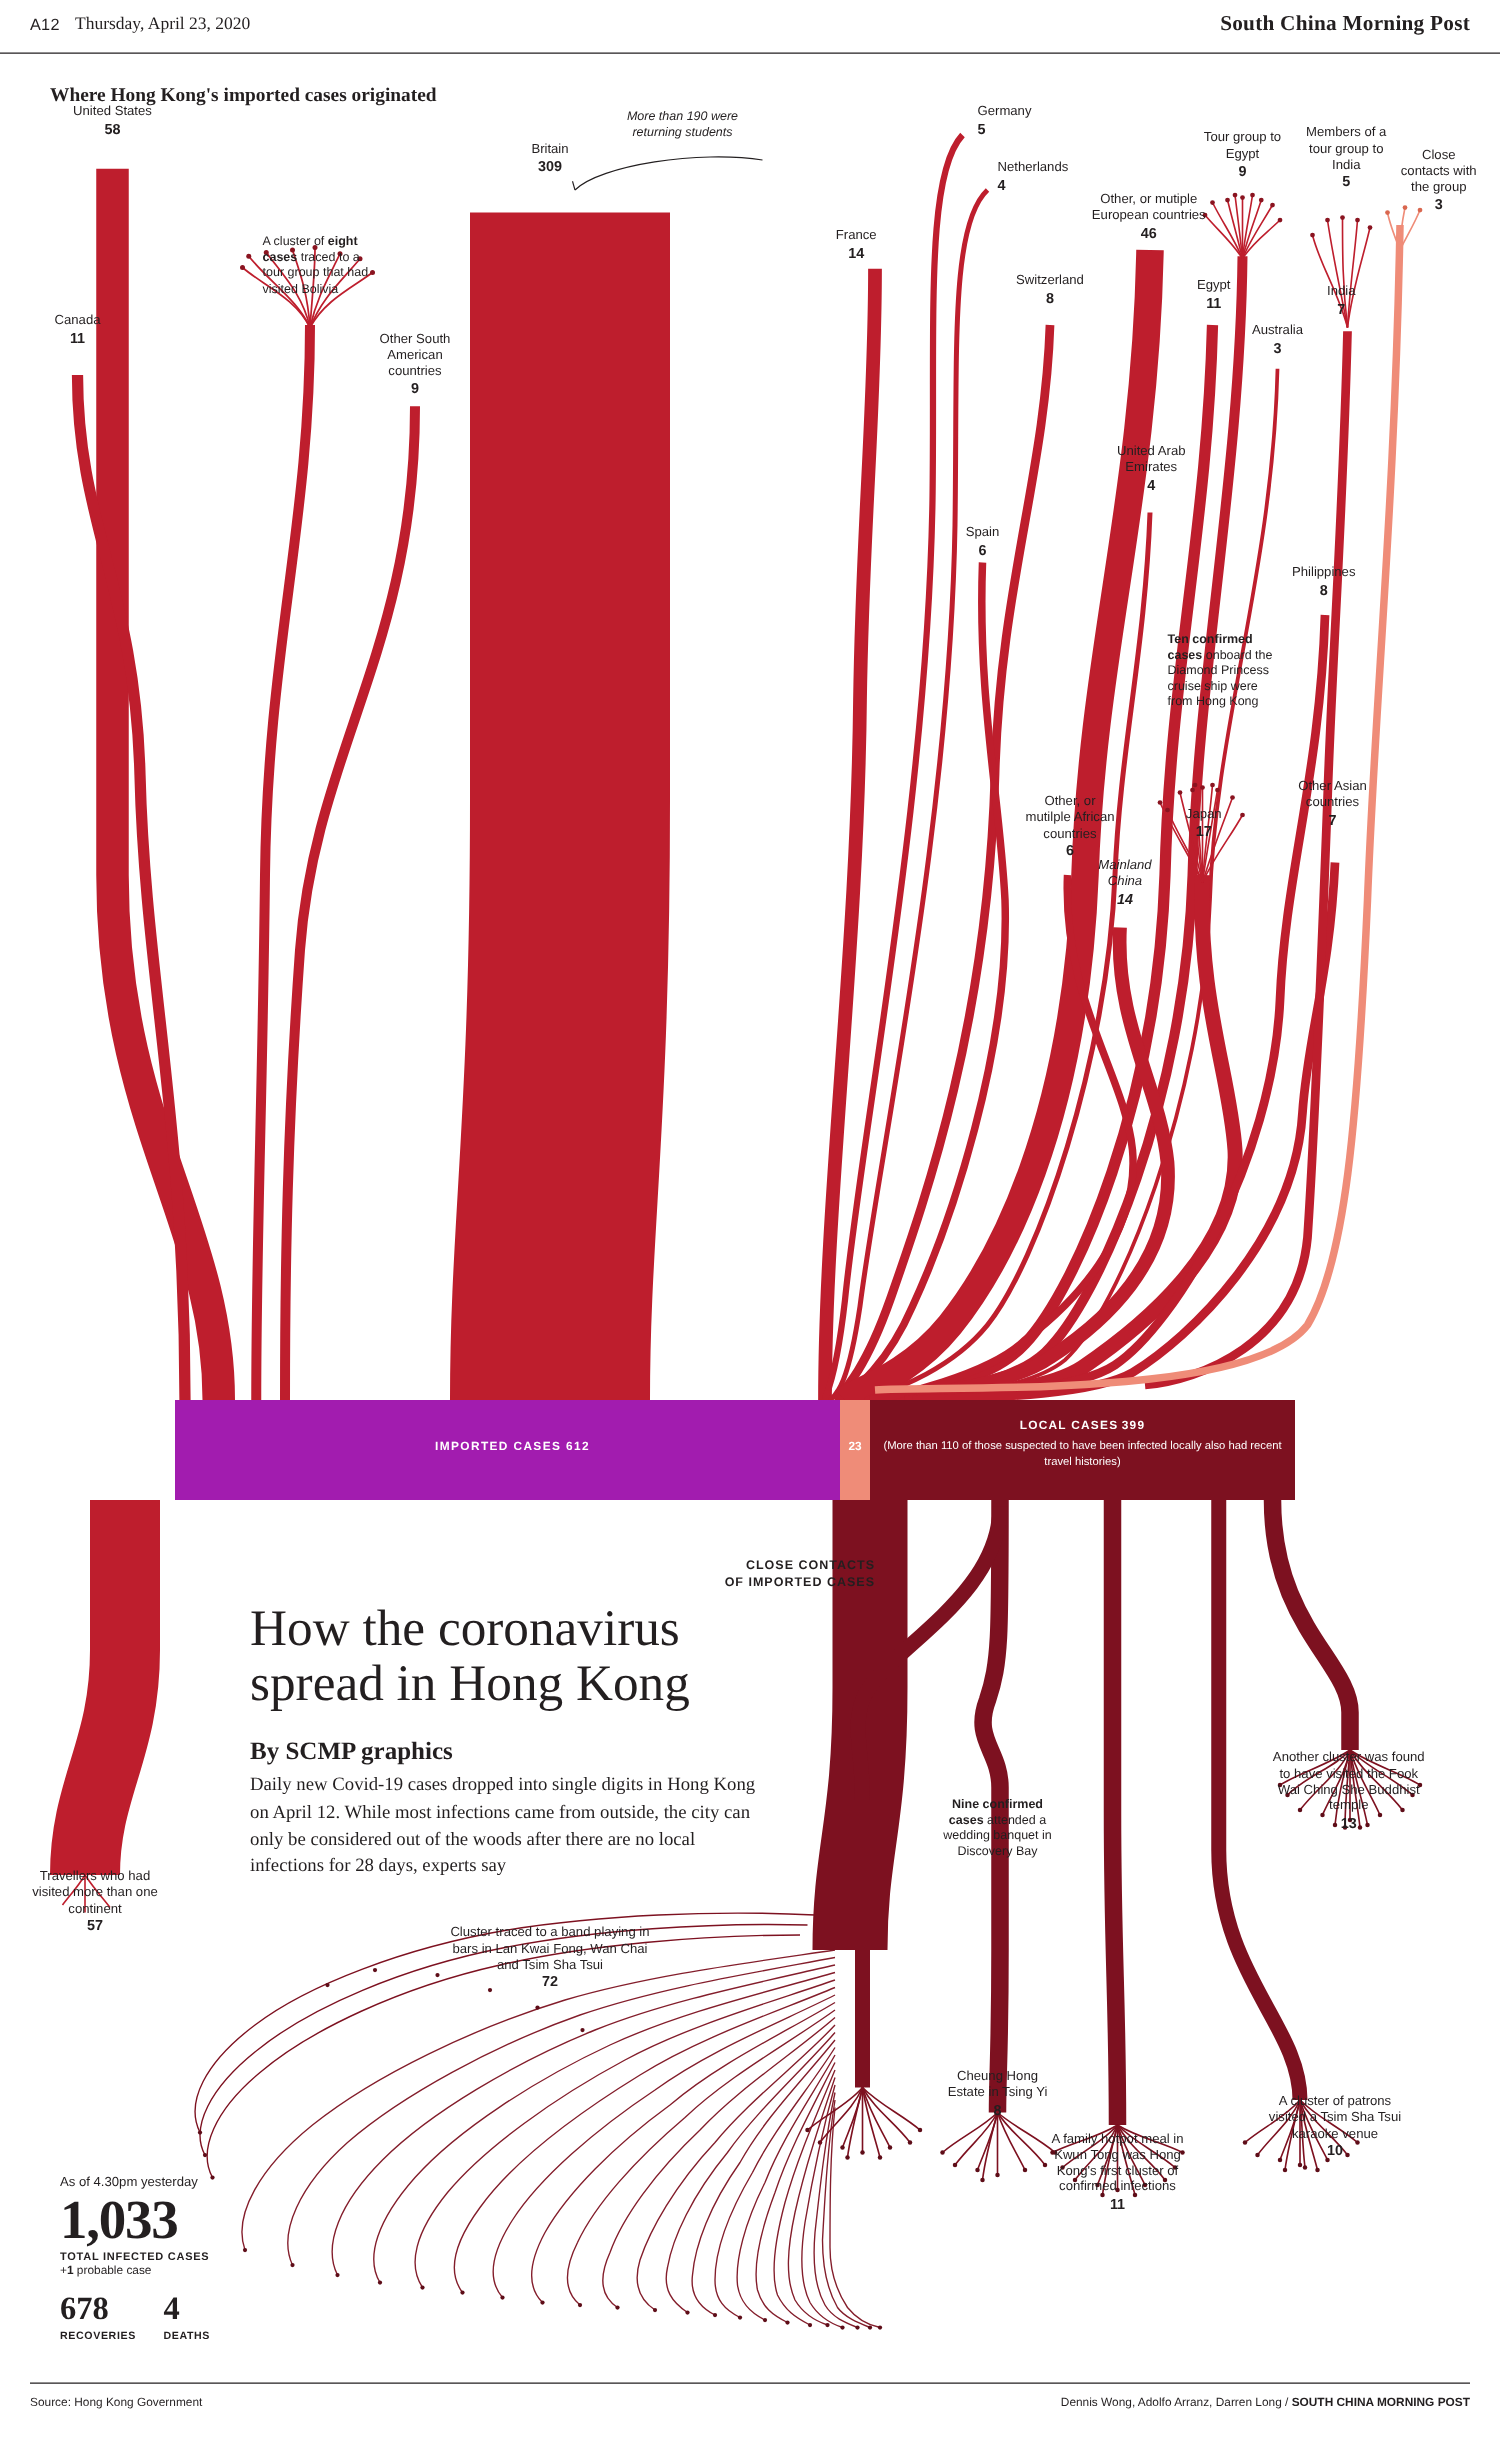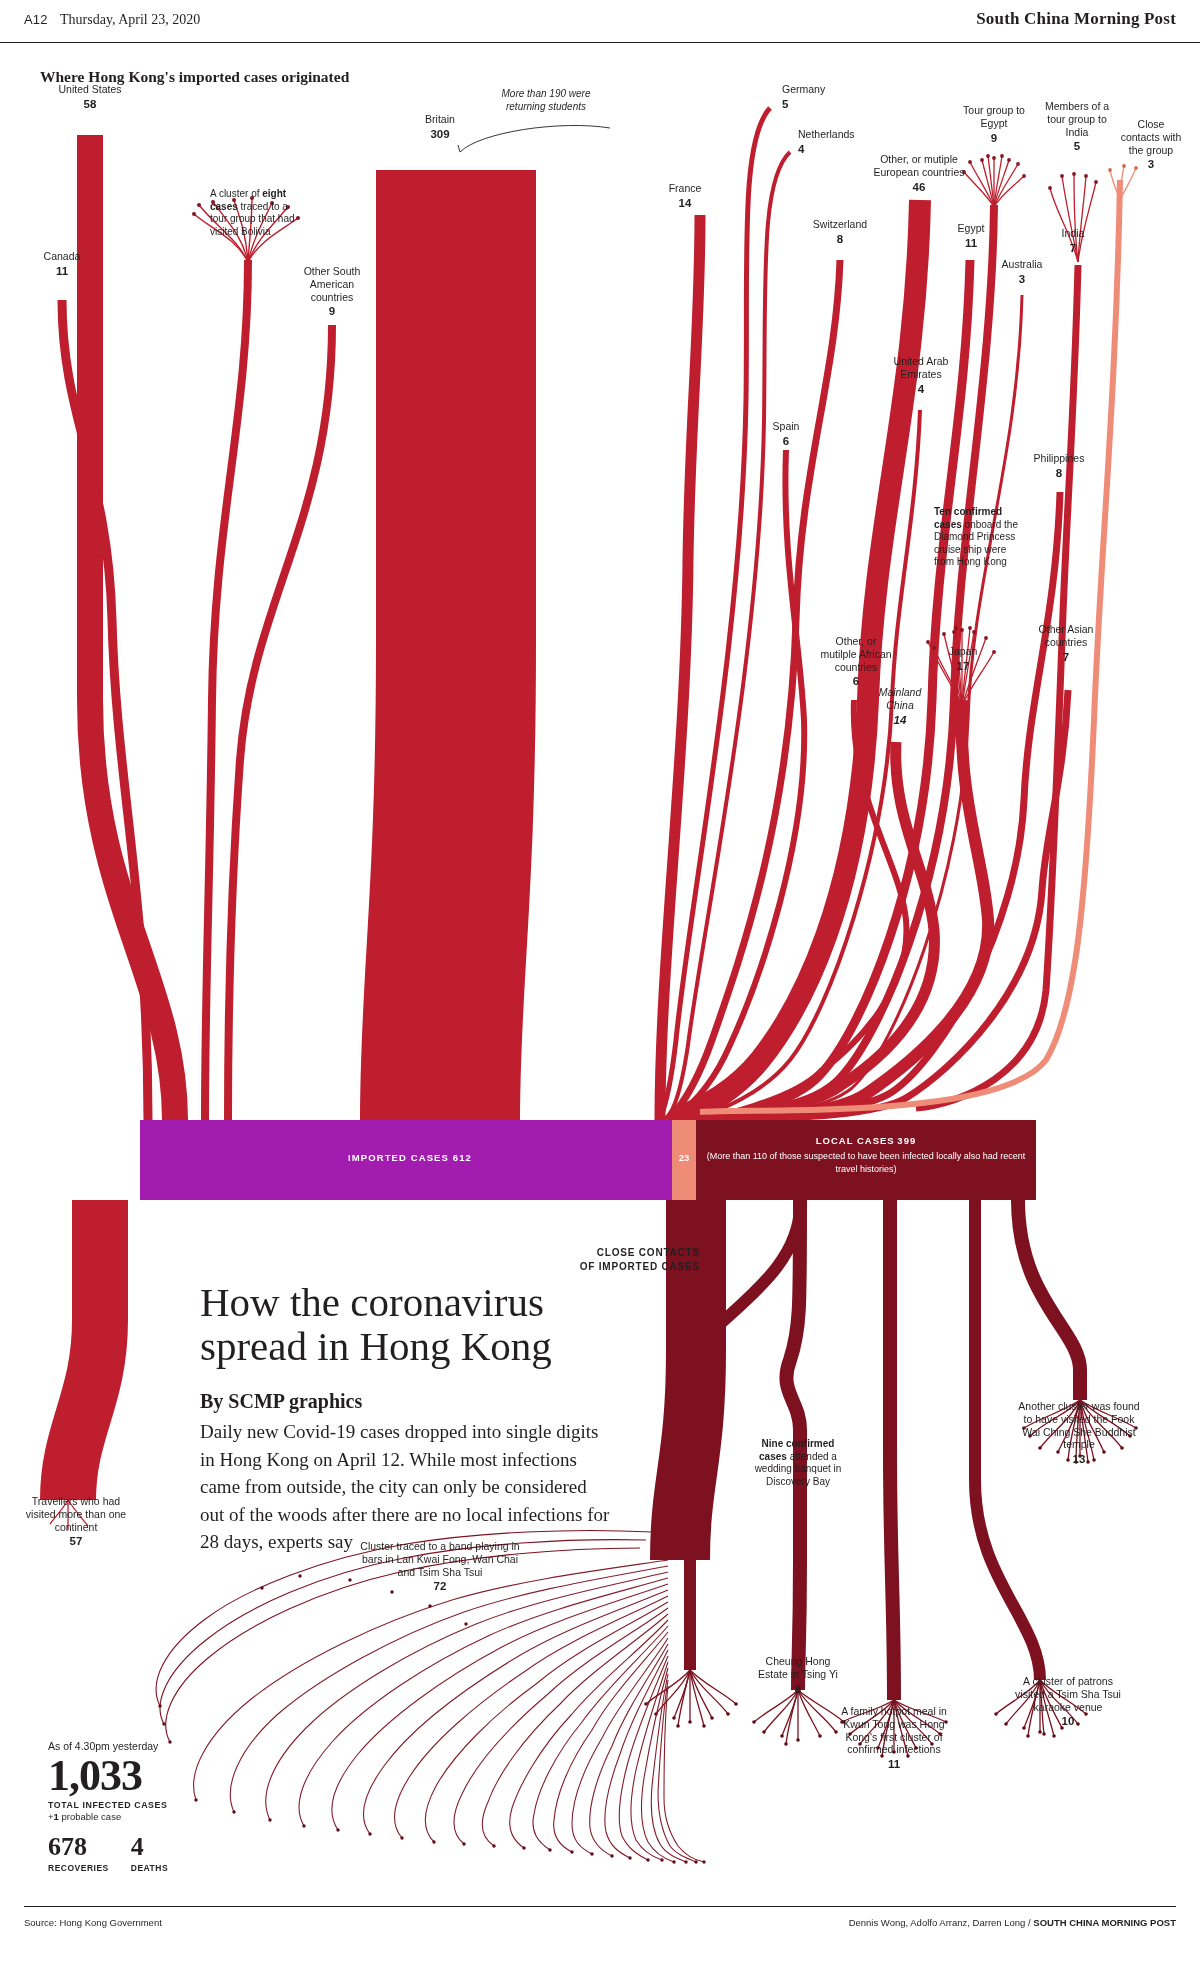--- a/index.html
+++ b/index.html
@@ -68,21 +68,21 @@
   .headline{
     position:absolute;left:200px;top:1280px;width:450px;
     font-family:"Liberation Serif",serif;font-size:41px;line-height:1.08;color:#231f20;
   }
   .byline{
     position:absolute;left:200px;top:1390px;
     font-family:"Liberation Serif",serif;font-weight:bold;font-size:20px;
   }
   .deck{
     position:absolute;left:200px;top:1418px;width:410px;
-    font-family:"Liberation Serif",serif;font-size:19px;line-height:1.45;
+    font-family:"Liberation Serif",serif;font-size:15px;line-height:1.45;
   }
 
   
   .stats{position:absolute;left:48px;top:1740px;width:180px;}
   .stats .asof{font-size:10.5px;margin-bottom:2px;}
   .stats .big{font-family:"Liberation Serif",serif;font-weight:bold;font-size:44px;line-height:1;letter-spacing:-1px;}
   .stats .big-cap{font-size:8.8px;letter-spacing:.6px;font-weight:bold;margin-top:2px;}
   .stats .probable{font-size:9.5px;margin-top:1px;}
   .stats .probable b{font-weight:bold;}
   .stats .row2{display:flex;gap:22px;margin-top:12px;}

